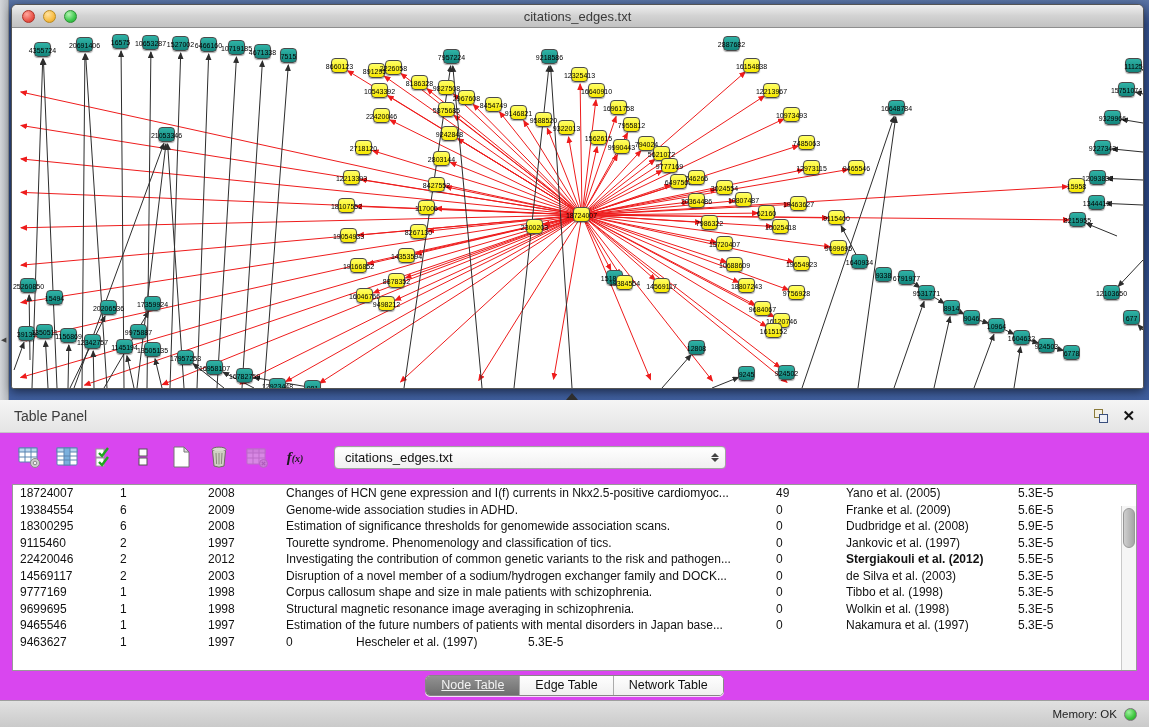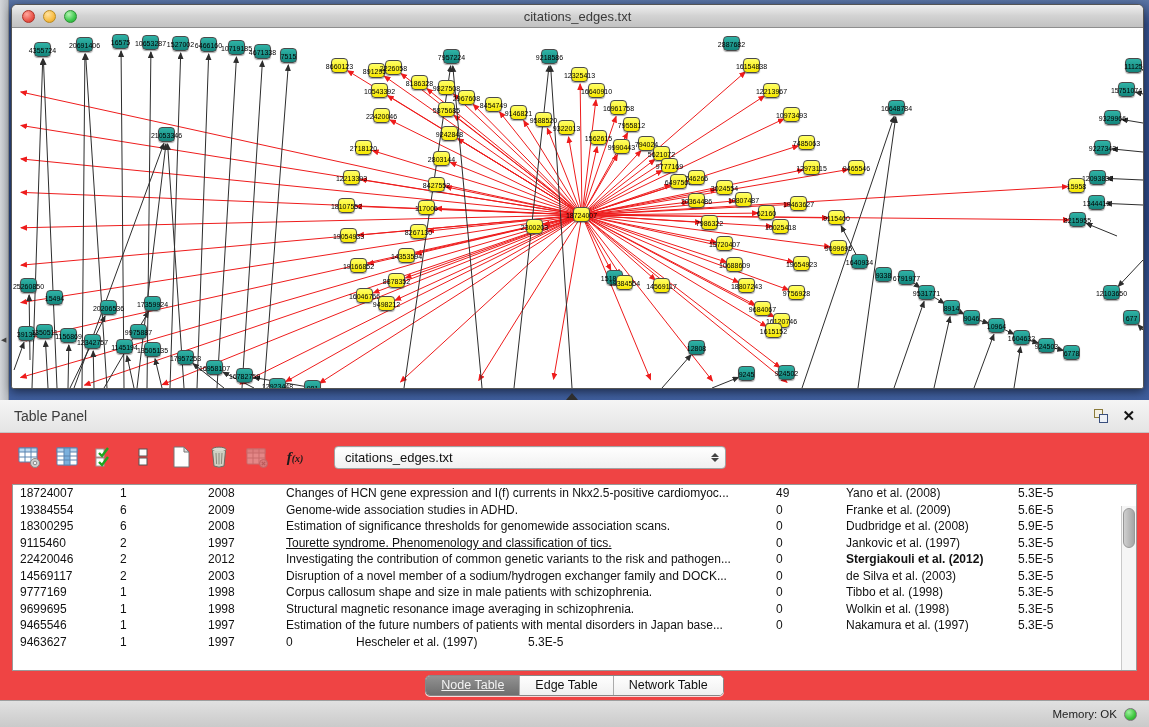--- a/index.html
+++ b/index.html
@@ -60,21 +60,21 @@
     height: 33px; background: linear-gradient(#f5f5f5,#e5e5e5);
     border-bottom: 1px solid #c6c6c6;
     display: flex; align-items: center; padding: 0 14px; position: relative;
   }
   .panel-title { font-size: 14px; color: #3c3c3c; }
   .panel-controls { margin-left: auto; display: flex; align-items: center; gap: 14px; }
   .float-icon { position: relative; width: 14px; height: 14px; }
   .float-icon .sq-back  { position:absolute; left:0; top:0; width:9px; height:9px; border:1px solid #8a7a3a; background:#f4f0e2; }
   .float-icon .sq-front { position:absolute; right:0; bottom:0; width:9px; height:9px; border:1px solid #3a4f7d; background:#eef1f7; }
   .close-icon { font-size: 15px; font-weight: bold; color: #141414; line-height: 14px; }
-  .panel-body { height: 267px; background: #ef4444; position: relative; }
+  .panel-body { height: 267px; background: #d946ef; position: relative; }
   .toolbar { display: flex; align-items: center; gap: 12px; padding: 11px 0 0 16px; }
   .tool { width: 26px; height: 26px; display: flex; align-items: center; justify-content: center; }
   .tool.disabled { opacity: .45; }
   .fx { font-family: "Liberation Serif", serif; font-style: italic; font-weight: bold; font-size: 15px; color: #1a1a1a; }
   .fx small { font-size: 10px; }
   .combo {
     margin-left: 14px; width: 392px; height: 23px;
     background: linear-gradient(#ffffff,#f0f0f0);
     border: 1px solid #a2a2a2; border-radius: 4px;
     display: flex; align-items: center; padding: 0 6px 0 10px;
@@ -736,21 +736,21 @@
   </div>
 
   <div class="table-wrap">
     <div class="tbody" id="tbody">
         <div class="tr">
           <div class="td" style="width: 100px; flex: 0 0 100px;">18724007</div>
           <div class="td" style="width: 88px; flex: 0 0 88px;">1</div>
           <div class="td" style="width: 78px; flex: 0 0 78px;">2008</div>
           <div class="td" style="width: 490px; flex: 0 0 490px;">Changes of HCN gene expression and I(f) currents in Nkx2.5-positive cardiomyoc...</div>
           <div class="td" style="width: 70px; flex: 0 0 70px;">49</div>
-          <div class="td" style="width: 172px; flex: 0 0 172px;">Yano et al. (2008)</div>
+          <div class="td" style="width: 172px; flex: 0 0 172px;">Yano et al. (2005)</div>
           <div class="td" style="width: 95px; flex: 0 0 95px;">5.3E-5</div>
         </div>
         <div class="tr">
           <div class="td" style="width: 100px; flex: 0 0 100px;">19384554</div>
           <div class="td" style="width: 88px; flex: 0 0 88px;">6</div>
           <div class="td" style="width: 78px; flex: 0 0 78px;">2009</div>
           <div class="td" style="width: 490px; flex: 0 0 490px;">Genome-wide association studies in ADHD.</div>
           <div class="td" style="width: 70px; flex: 0 0 70px;">0</div>
           <div class="td" style="width: 172px; flex: 0 0 172px;">Franke et al. (2009)</div>
           <div class="td" style="width: 95px; flex: 0 0 95px;">5.6E-5</div>
@@ -761,21 +761,21 @@
           <div class="td" style="width: 78px; flex: 0 0 78px;">2008</div>
           <div class="td" style="width: 490px; flex: 0 0 490px;">Estimation of significance thresholds for genomewide association scans.</div>
           <div class="td" style="width: 70px; flex: 0 0 70px;">0</div>
           <div class="td" style="width: 172px; flex: 0 0 172px;">Dudbridge et al. (2008)</div>
           <div class="td" style="width: 95px; flex: 0 0 95px;">5.9E-5</div>
         </div>
         <div class="tr">
           <div class="td" style="width: 100px; flex: 0 0 100px;">9115460</div>
           <div class="td" style="width: 88px; flex: 0 0 88px;">2</div>
           <div class="td" style="width: 78px; flex: 0 0 78px;">1997</div>
-          <div class="td" style="width: 490px; flex: 0 0 490px; text-decoration: underline;">Tourette syndrome. Phenomenology and classification of tics.</div>
+          <div class="td" style="width: 490px; flex: 0 0 490px;">Tourette syndrome. Phenomenology and classification of tics.</div>
           <div class="td" style="width: 70px; flex: 0 0 70px;">0</div>
           <div class="td" style="width: 172px; flex: 0 0 172px;">Jankovic et al. (1997)</div>
           <div class="td" style="width: 95px; flex: 0 0 95px;">5.3E-5</div>
         </div>
         <div class="tr">
           <div class="td" style="width: 100px; flex: 0 0 100px;">22420046</div>
           <div class="td" style="width: 88px; flex: 0 0 88px;">2</div>
           <div class="td" style="width: 78px; flex: 0 0 78px;">2012</div>
           <div class="td" style="width: 490px; flex: 0 0 490px;">Investigating the contribution of common genetic variants to the risk and pathogen...</div>
           <div class="td" style="width: 70px; flex: 0 0 70px;">0</div>

